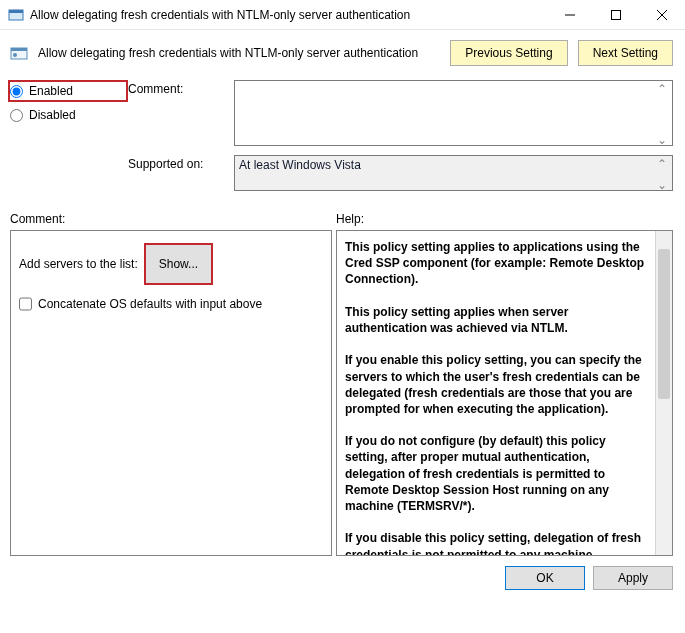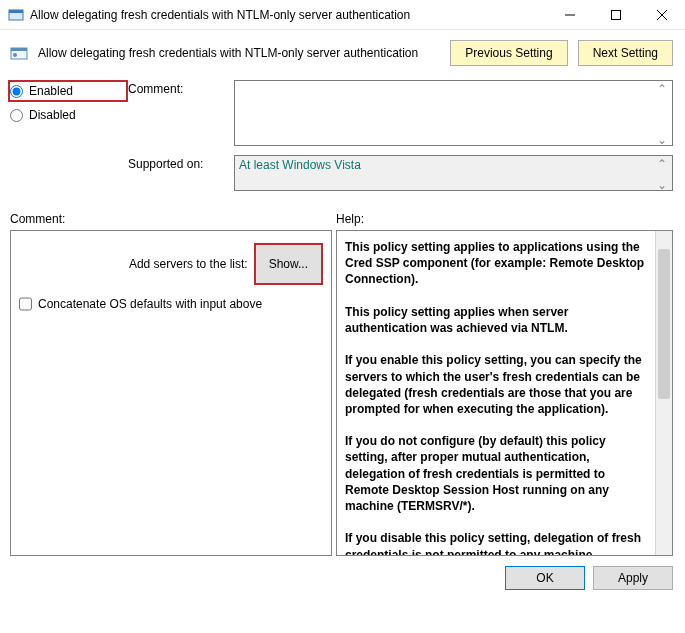--- a/index.html
+++ b/index.html
@@ -23,33 +23,33 @@
     .state-col { width: 118px; }
     .radio-row { display: flex; align-items: center; padding: 6px 0; cursor: pointer; }
     .radio-row input { margin: 0 6px 0 0; }
     .highlight-red { border: 2px solid #c1272d; padding: 2px 4px 2px 0; margin-left: -2px; }
     .fields-col { flex: 1; display: flex; flex-direction: column; gap: 6px; }
     .field-row { display: flex; align-items: flex-start; gap: 24px; }
     .field-label { width: 82px; padding-top: 2px; text-align: left; }
     .textarea-wrap { flex: 1; position: relative; }
     .textarea-box { width: 100%; resize: none; border: 1px solid #7a7a7a; background: #fff; padding: 2px 18px 2px 4px; font-family: inherit; font-size: 12px; }
     .comment-box { height: 66px; }
-    .supported-box { height: 36px; background: #f0f0f0; color: #0f766e; }
+    .supported-box { height: 36px; background: #f0f0f0; color: #0f172a; }
     .scroll-hint { position: absolute; right: 2px; top: 2px; bottom: 2px; width: 14px; display: flex; flex-direction: column; justify-content: space-between; color: #888; pointer-events: none; }
     
     
     .section-labels { display: flex; padding: 16px 12px 4px 10px; }
     .section-labels > div:first-child { width: 326px; }
     
     
     .panels { display: flex; padding: 0 12px 0 10px; gap: 4px; height: 326px; }
     .panel { border: 1px solid #828282; background: #fff; overflow: auto; padding: 8px; }
     .options-panel { width: 322px; }
     .help-panel { flex: 1; position: relative; padding: 8px 22px 8px 8px; }
-    .option-line1 { display: flex; align-items: center; gap: 8px; margin: 4px 0 12px 0; justify-content: flex-end; }
+    .option-line1 { display: flex; align-items: center; gap: 8px; margin: 4px 0 12px 0; }
     .show-btn { background: #e1e1e1; border: 1px solid #adadad; padding: 2px 14px; cursor: pointer; }
     .show-btn.highlight-red { border: 2px solid #c1272d; padding: 12px 13px; }
     .check-line { display: flex; gap: 6px; }
     .check-line input { margin: 0; }
     .help-text { white-space: pre-wrap; line-height: 1.35; font-weight: bold; }
     .help-scroll { position: absolute; right: 0; top: 0; bottom: 0; width: 17px; background: #f0f0f0; border-left: 1px solid #d4d4d4; }
     .help-thumb { position: absolute; left: 2px; right: 2px; top: 18px; height: 150px; background: #cdcdcd; border-radius: 2px; }
     
     
     .footer { display: flex; justify-content: flex-end; gap: 8px; padding: 10px 12px; }

